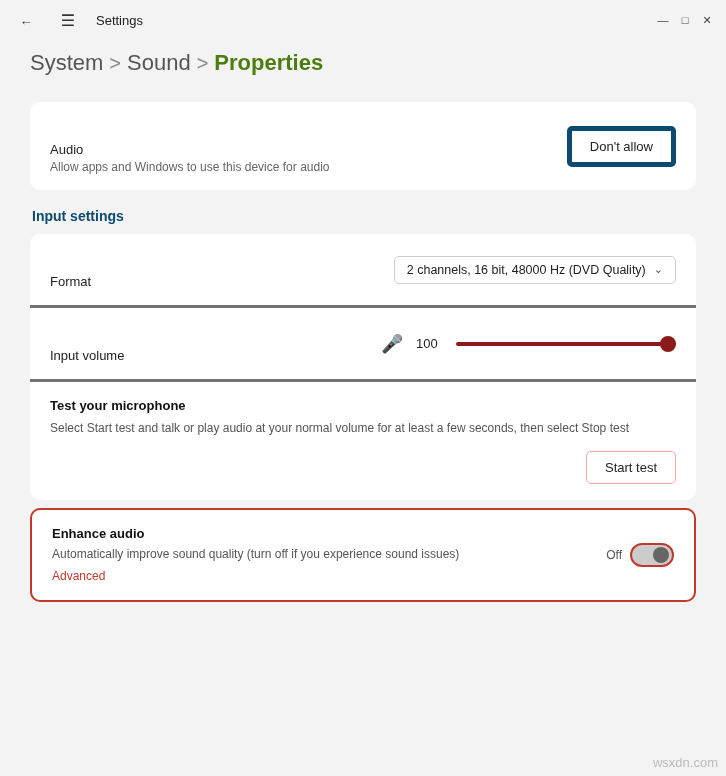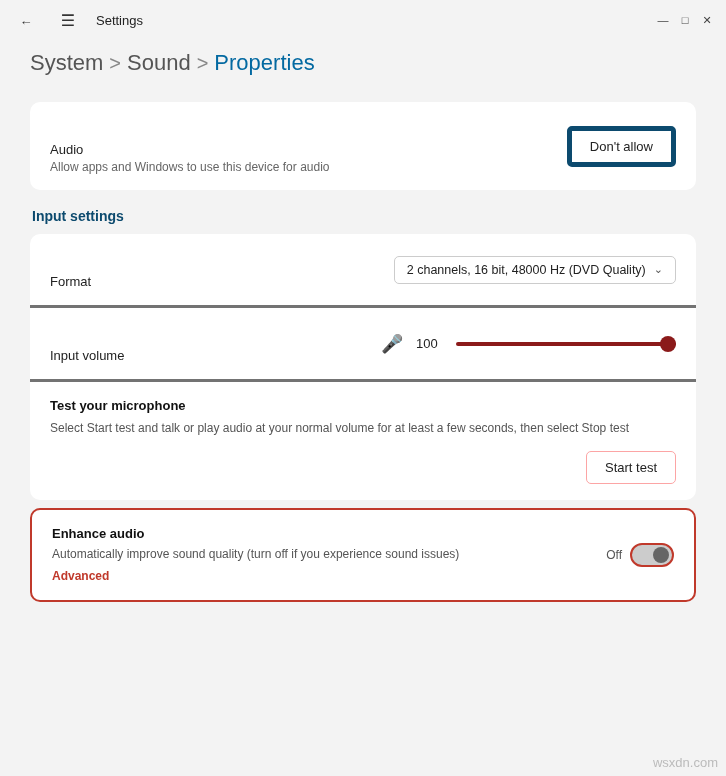--- a/index.html
+++ b/index.html
@@ -95,22 +95,22 @@
       font-size: 22px;
       color: #555;
       font-weight: 400;
     }
     .breadcrumb-separator {
       font-size: 20px;
       color: #888;
     }
     .breadcrumb-current {
       font-size: 22px;
-      font-weight: 400;
-      color: #0369a1;
+      font-weight: 700;
+      color: #4d7c0f;
     }
 
     
     .card {
       background: #fff;
       border-radius: 10px;
       margin-bottom: 8px;
     }
 
     .card-row {
@@ -273,21 +273,21 @@
     }
     .enhance-desc {
       font-size: 12px;
       color: #555;
       margin-top: 4px;
       line-height: 1.5;
     }
     .enhance-advanced {
       font-size: 12px;
       color: #c0392b;
-      font-weight: 700;
+      font-weight: 400;
       margin-top: 6px;
       cursor: pointer;
       display: inline-block;
     }
 
     
     .toggle-container {
       display: flex;
       align-items: center;
       gap: 8px;

